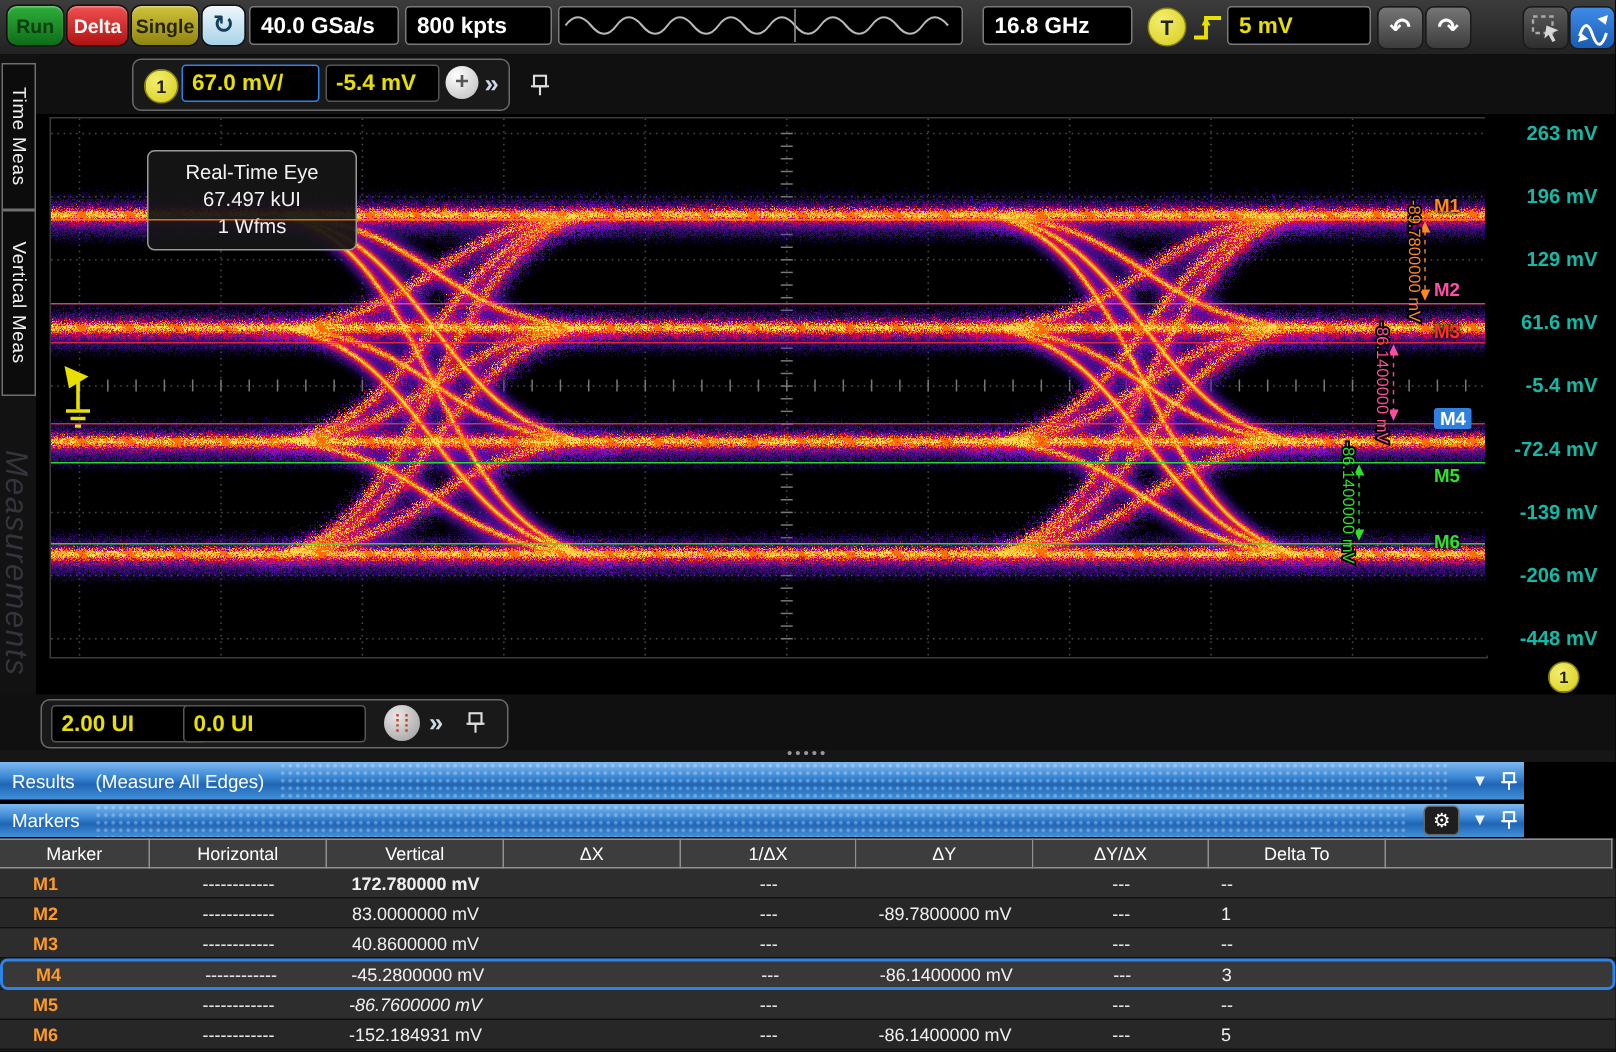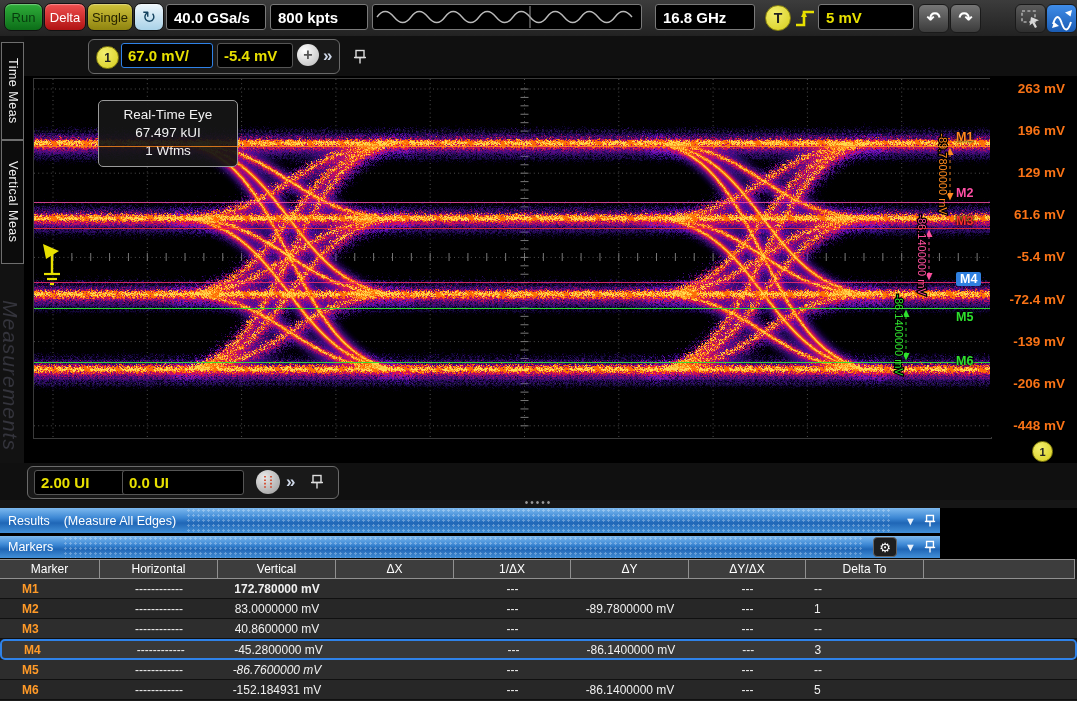--- a/index.html
+++ b/index.html
@@ -2,21 +2,21 @@
 <html><head>
 <meta charset="utf-8">
 <style>
   html,body{margin:0;padding:0;background:#000;}
   #app{position:relative;width:1077px;height:701px;overflow:hidden;background:#000;
        font-family:"Liberation Sans","DejaVu Sans",sans-serif;color:#eee;}
   
   #toolbar{position:absolute;left:0;top:0;width:1077px;height:36px;
            background:linear-gradient(#3c3c3c,#222);border-bottom:1px solid #000;}
   .tl-btn{position:absolute;top:3px;height:26px;border-radius:7px;border:1px solid #111;
-          font-size:13px;font-weight:normal;display:flex;align-items:center;justify-content:center;
+          font-size:13px;font-weight:bold;display:flex;align-items:center;justify-content:center;
           box-shadow:inset 0 1px 1px rgba(255,255,255,.35);}
   .vbox{position:absolute;top:4px;height:26px;background:#000;border:1px solid #7a7a7a;border-radius:3px;
         color:#fff;font-size:15px;font-weight:bold;display:flex;align-items:center;padding:0 7px;box-sizing:border-box;}
   .round-btn{position:absolute;top:4px;width:29px;height:27px;border-radius:6px;
              background:linear-gradient(#767676,#3b3b3b);border:1px solid #1a1a1a;color:#fff;
              display:flex;align-items:center;justify-content:center;font-size:17px;font-weight:bold;}
   .ybadge{background:radial-gradient(circle at 35% 30%,#f3ee6e,#d6cd1d);border:1px solid #8a8410;
           border-radius:50%;color:#222;font-weight:bold;display:flex;align-items:center;justify-content:center;}
   
   #chrow{position:absolute;left:0;top:36px;width:1077px;height:40px;background:#101010;}
@@ -33,28 +33,28 @@
               color:#ddd;display:flex;align-items:center;justify-content:center;font-size:13px;font-weight:bold;}
   
   #plot{position:absolute;left:33px;top:78px;width:957px;height:359px;background:#000;border:1px solid #3a3a3a;}
   #plot svg{position:absolute;left:0;top:0;}
   #infobox{position:absolute;left:64px;top:21px;width:130px;background:rgba(22,22,22,.93);border:1px solid #9a9a9a;
            border-radius:5px;color:#f2f2f2;font-size:13.5px;text-align:center;padding:5px 4px;line-height:1.35;}
   .mline{position:absolute;left:0;width:100%;height:1px;}
   .mlabel{position:absolute;font-size:12.5px;font-weight:bold;text-shadow:0 0 3px #000,0 0 3px #000;}
   .mlabel.sel{background:#2f80e0;color:#fff;padding:0 4px;border-radius:2px;text-shadow:none;}
   #ylabels{position:absolute;left:990px;top:78px;width:85px;height:359px;background:#000;}
-  .ylab{position:absolute;right:10px;width:72px;text-align:right;color:#f97316;font-size:13.5px;font-weight:bold;}
+  .ylab{position:absolute;right:10px;width:72px;text-align:right;color:#14b8a6;font-size:13.5px;font-weight:bold;}
   #xaxis{position:absolute;left:0;top:437px;width:1077px;height:26px;background:#000;}
   .xlab{position:absolute;top:5px;width:80px;text-align:center;color:#efefef;font-size:13px;font-weight:bold;}
   
   #hrow{position:absolute;left:0;top:463px;width:1077px;height:37px;background:#101010;}
   #hgroup{position:absolute;left:27px;top:3px;width:310px;height:31px;border:1px solid #6a6a6a;border-radius:6px;background:#191919;}
   
-  .bluebar{position:absolute;left:0;width:940px;color:#fff;font-size:12.5px;
+  .bluebar{position:absolute;left:0;width:1016px;color:#fff;font-size:12.5px;
      background:linear-gradient(#7db9ef,#3c87d4 40%,#1f66b6 60%,#4390d8);
      display:flex;align-items:center;}
   .bluebar .dots{flex:1;height:100%;margin:0 10px;
      background-image:radial-gradient(rgba(255,255,255,.28) 1px,transparent 1.4px);background-size:5px 5px;}
   .bar-icon{color:#eaf2fb;font-size:11px;margin:0 4px;}
   #splitter{position:absolute;left:0;top:500px;width:1077px;height:8px;background:#161616;text-align:center;color:#999;font-size:10px;line-height:6px;letter-spacing:2px;}
   
   #table{position:absolute;left:0;top:559px;width:1077px;height:142px;background:#1b1b1b;}
   .thead{display:flex;height:20px;}
   .thcell{background:#3d3d3d;border-right:1px solid #909090;border-top:1px solid #909090;border-bottom:1px solid #909090;

